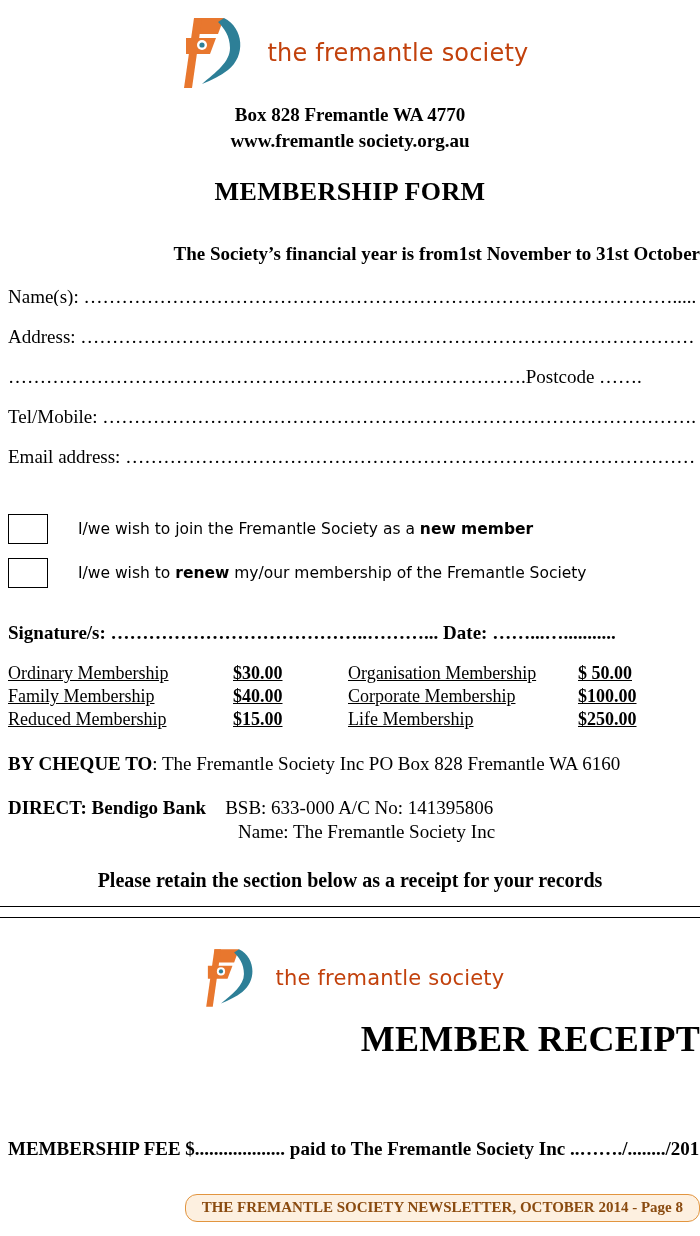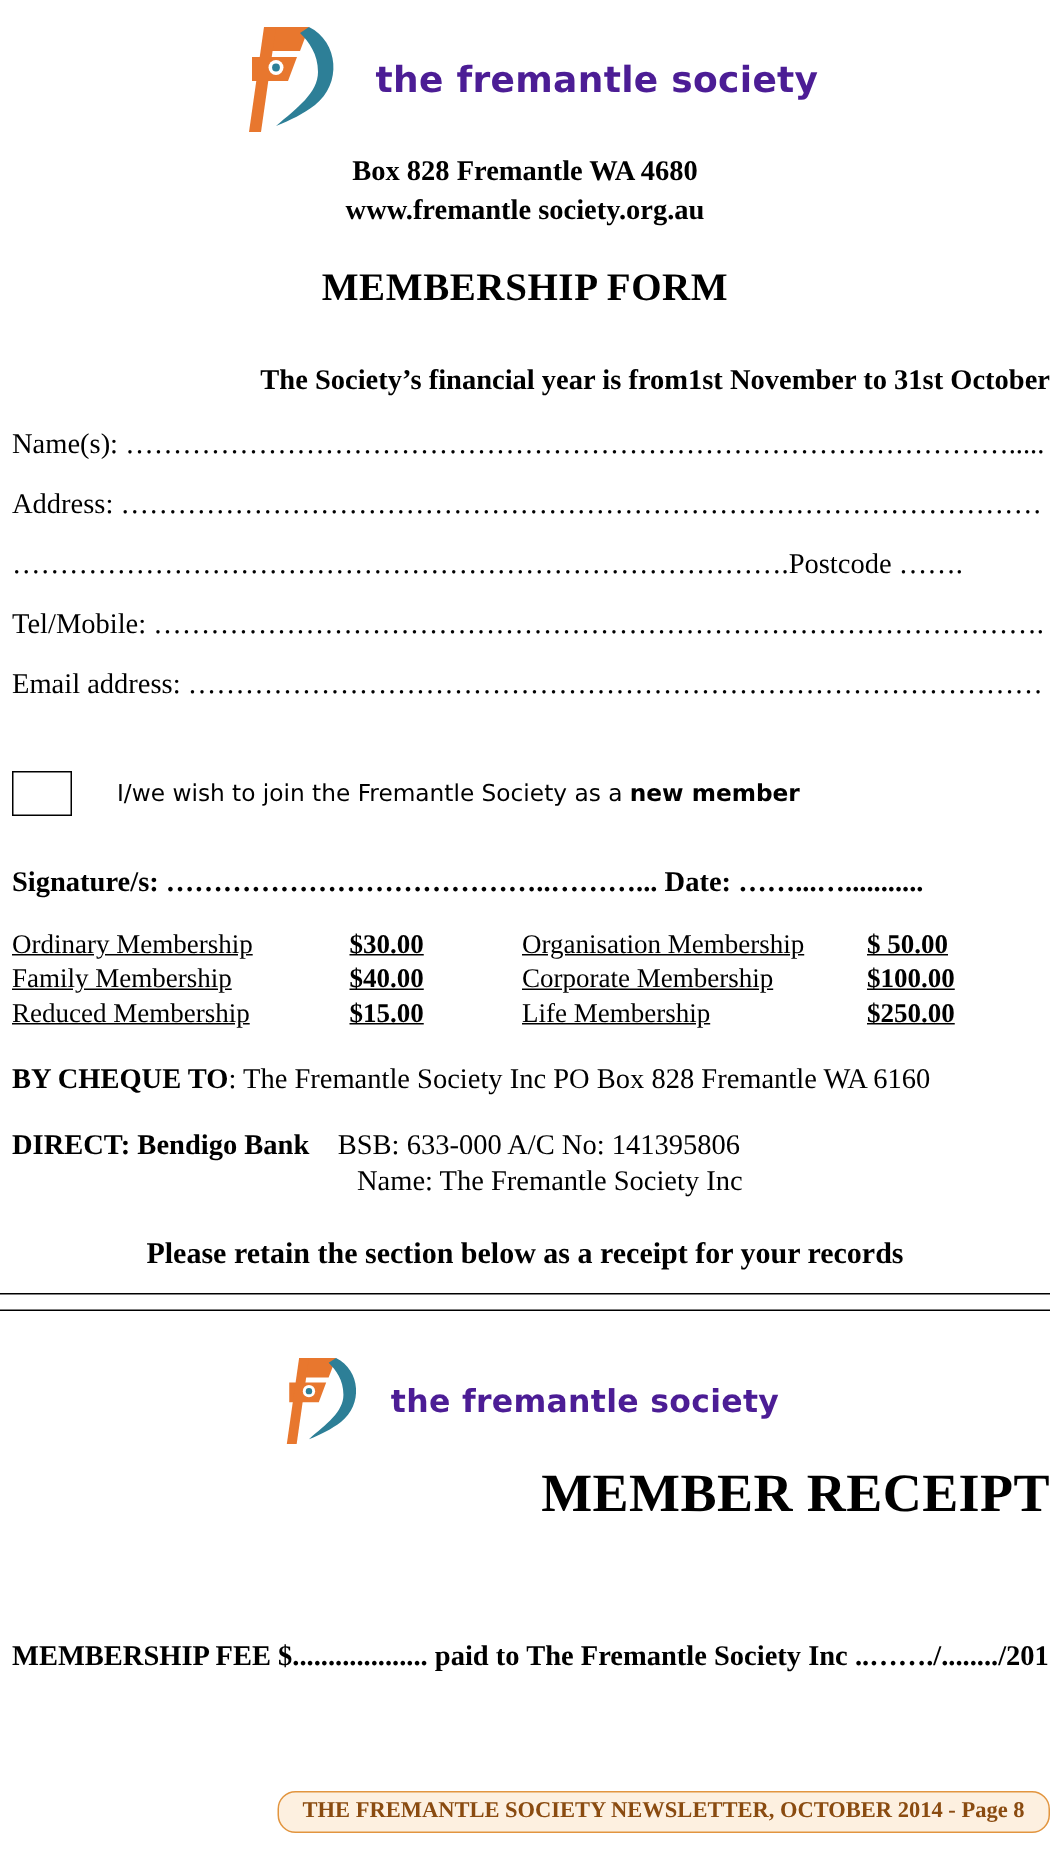--- a/index.html
+++ b/index.html
@@ -32,24 +32,23 @@
   }
   .logo-mark {
     position: relative;
     width: 82px;
     height: 78px;
     flex: none;
   }
   .logo-text {
     font-family: "DejaVu Sans", sans-serif;
     font-size: 24px;
-    color: #4c1d95;
+    color: #c2410c;
     letter-spacing: 0.2px;
     white-space: nowrap;
-    font-weight: bold;
   }
 
   .addr {
     text-align: center;
     font-weight: bold;
     font-size: 19px;
     line-height: 1.35;
     margin-top: 10px;
   }
 
@@ -234,21 +233,21 @@
         <path d="M22 4 L30 4 L20 74 L12 74 Z" fill="#e8772e"></path>
         <path d="M52 4 C72 14 74 42 56 56 C48 62 40 66 30 70 C44 58 58 48 58 34 C58 22 52 14 46 8 Z" fill="#2d7f97"></path>
         <circle cx="30" cy="31" r="5" fill="#ffffff"></circle>
         <circle cx="30" cy="31" r="2.6" fill="#2d7f97"></circle>
       </svg>
     </div>
     <div class="logo-text">the fremantle society</div>
   </div>
 
   <div class="addr">
-    <div>Box 828 Fremantle WA 4680</div>
+    <div>Box 828 Fremantle WA 4770</div>
     <div>www.fremantle society.org.au</div>
   </div>
 
   <div class="form-title">MEMBERSHIP FORM</div>
 
   <div class="fin-year">The Society’s financial year is from1st November  to 31st October</div>
 
   <div class="fields">
     <div class="field-line">
       <span class="field-label">Name(s):</span><span class="dots"> …………………………………………………………………………………........................</span>
@@ -265,20 +264,26 @@
     <div class="field-line">
       <span class="field-label">Email address:</span><span class="dots"> ………………………………………………………………………………......</span>
     </div>
   </div>
 
   <div class="check-rows">
     <div class="check-row">
       <div class="checkbox"></div>
       <div class="check-text">
         <span>I/we wish to join the Fremantle Society as a </span><b>new member</b>
+      </div>
+    </div>
+    <div class="check-row">
+      <div class="checkbox"></div>
+      <div class="check-text">
+        <span>I/we wish to </span><b>renew</b><span> my/our membership of the Fremantle Society</span>
       </div>
     </div>
   </div>
 
   <div class="sig-line">Signature/s: …………………………………..………...   Date: ……...…...........</div>
 
   <table class="fees">
     <tbody>
       <tr>
         <td class="name">Ordinary Membership</td>

